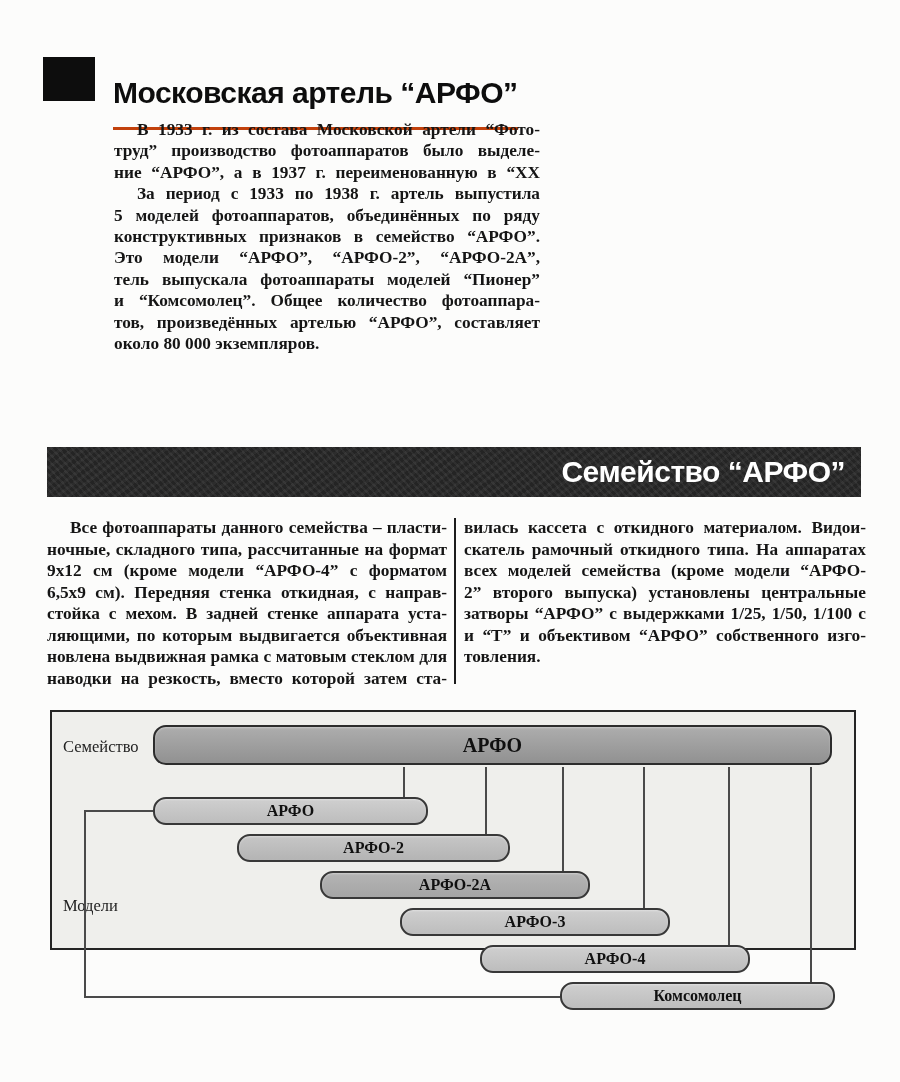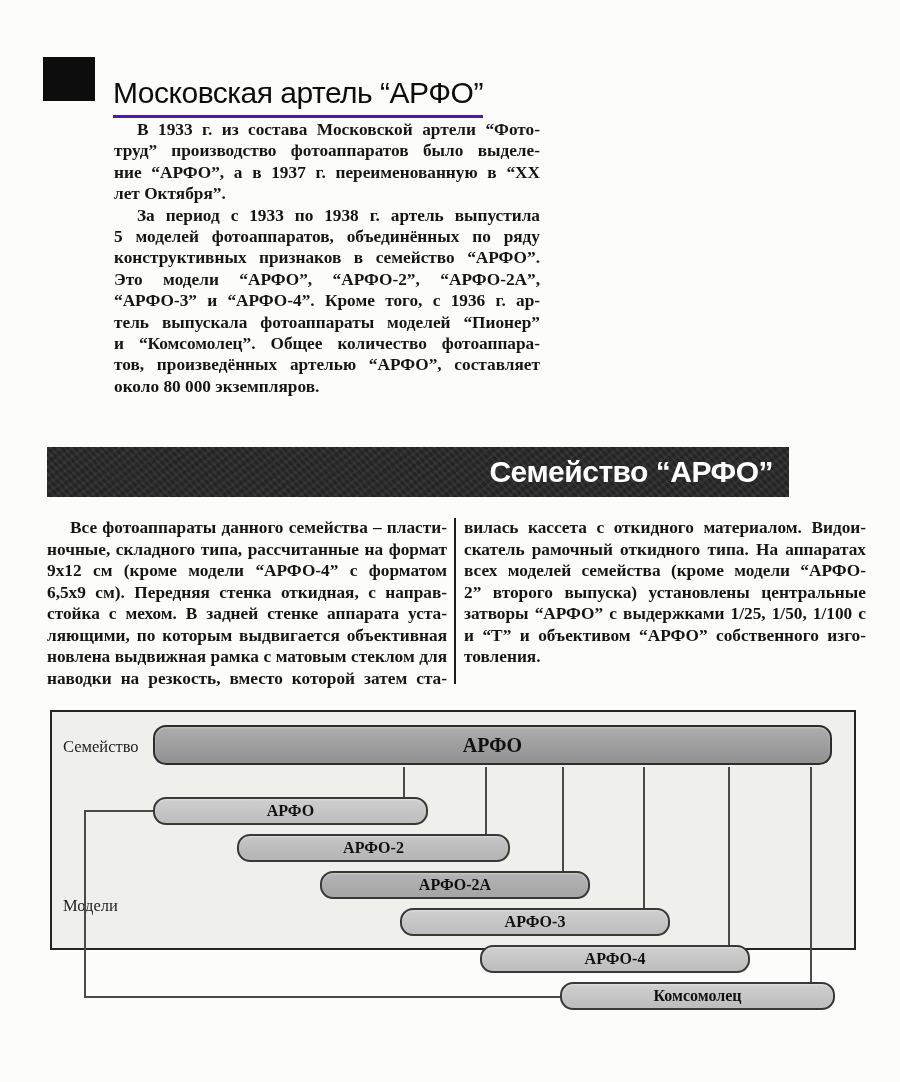--- a/index.html
+++ b/index.html
@@ -5,33 +5,33 @@
   html,body{margin:0;padding:0;background:#e8e8e8;}
   .page{
     position:relative;width:900px;height:1082px;margin:0 auto;
     background:#fcfcfb;overflow:hidden;
     font-family:"Liberation Serif","DejaVu Serif",serif;color:#151515;
   }
   
   .title-square{position:absolute;left:43px;top:57px;width:52px;height:44px;background:#0d0d0d;}
   .page-title{
     position:absolute;left:113px;top:57px;display:inline-block;
-    font-family:"Liberation Sans","DejaVu Sans",sans-serif;font-weight:normal;
+    font-family:"Liberation Sans","DejaVu Sans",sans-serif;font-weight:bold;
     font-size:30px;line-height:32px;letter-spacing:-0.5px;color:#0d0d0d;
-    padding-bottom:6px;border-bottom:3px solid #4c1d95;white-space:nowrap;
+    padding-bottom:18px;border-bottom:3px solid #c2410c;white-space:nowrap;
   }
   
   .intro{position:absolute;left:114px;top:119px;width:426px;
     font-size:17.3px;line-height:21.4px;font-weight:bold;}
   .tline{text-align:justify;text-align-last:justify;white-space:nowrap;}
   .tline.last{text-align-last:left;}
   .indent-first .tline:first-child{text-indent:23px;}
   
   .banner{
-    position:absolute;left:47px;top:447px;width:742px;height:50px;
+    position:absolute;left:47px;top:447px;width:814px;height:50px;
     background:#242424;
     background-image:
       repeating-linear-gradient(48deg,rgba(255,255,255,0.05) 0 2px,rgba(0,0,0,0) 2px 5px),
       repeating-linear-gradient(-37deg,rgba(255,255,255,0.04) 0 3px,rgba(0,0,0,0) 3px 7px);
     display:flex;align-items:center;justify-content:flex-end;
   }
   .banner-title{
     font-family:"Liberation Sans","DejaVu Sans",sans-serif;font-weight:bold;
     font-size:30px;color:#ffffff;padding-right:16px;letter-spacing:-0.5px;white-space:nowrap;
   }
@@ -86,28 +86,26 @@
 <div class="page">
 
   <div class="title-square"></div>
   <h1 class="page-title">Московская артель “АРФО”</h1>
 
   <div class="intro">
     <div class="para indent-first">
         <div class="tline">В 1933 г. из состава Московской артели “Фото-</div>
         <div class="tline">труд” производство фотоаппаратов было выделе-</div>
         <div class="tline">ние “АРФО”, а в 1937 г. переименованную в “ХХ</div>
-        <div class="tline last">лет Октября”.</div>
       </div>
     <div class="para indent-first">
         <div class="tline">За период с 1933 по 1938 г. артель выпустила</div>
         <div class="tline">5 моделей фотоаппаратов, объединённых по ряду</div>
         <div class="tline">конструктивных признаков в семейство “АРФО”.</div>
         <div class="tline">Это модели “АРФО”, “АРФО-2”, “АРФО-2А”,</div>
-        <div class="tline">“АРФО-3” и “АРФО-4”. Кроме того, с 1936 г. ар-</div>
         <div class="tline">тель выпускала фотоаппараты моделей “Пионер”</div>
         <div class="tline">и “Комсомолец”. Общее количество фотоаппара-</div>
         <div class="tline">тов, произведённых артелью “АРФО”, составляет</div>
         <div class="tline last">около 80 000 экземпляров.</div>
       </div>
   </div>
 
   <div class="banner">
     <span class="banner-title">Семейство “АРФО”</span>
   </div>

